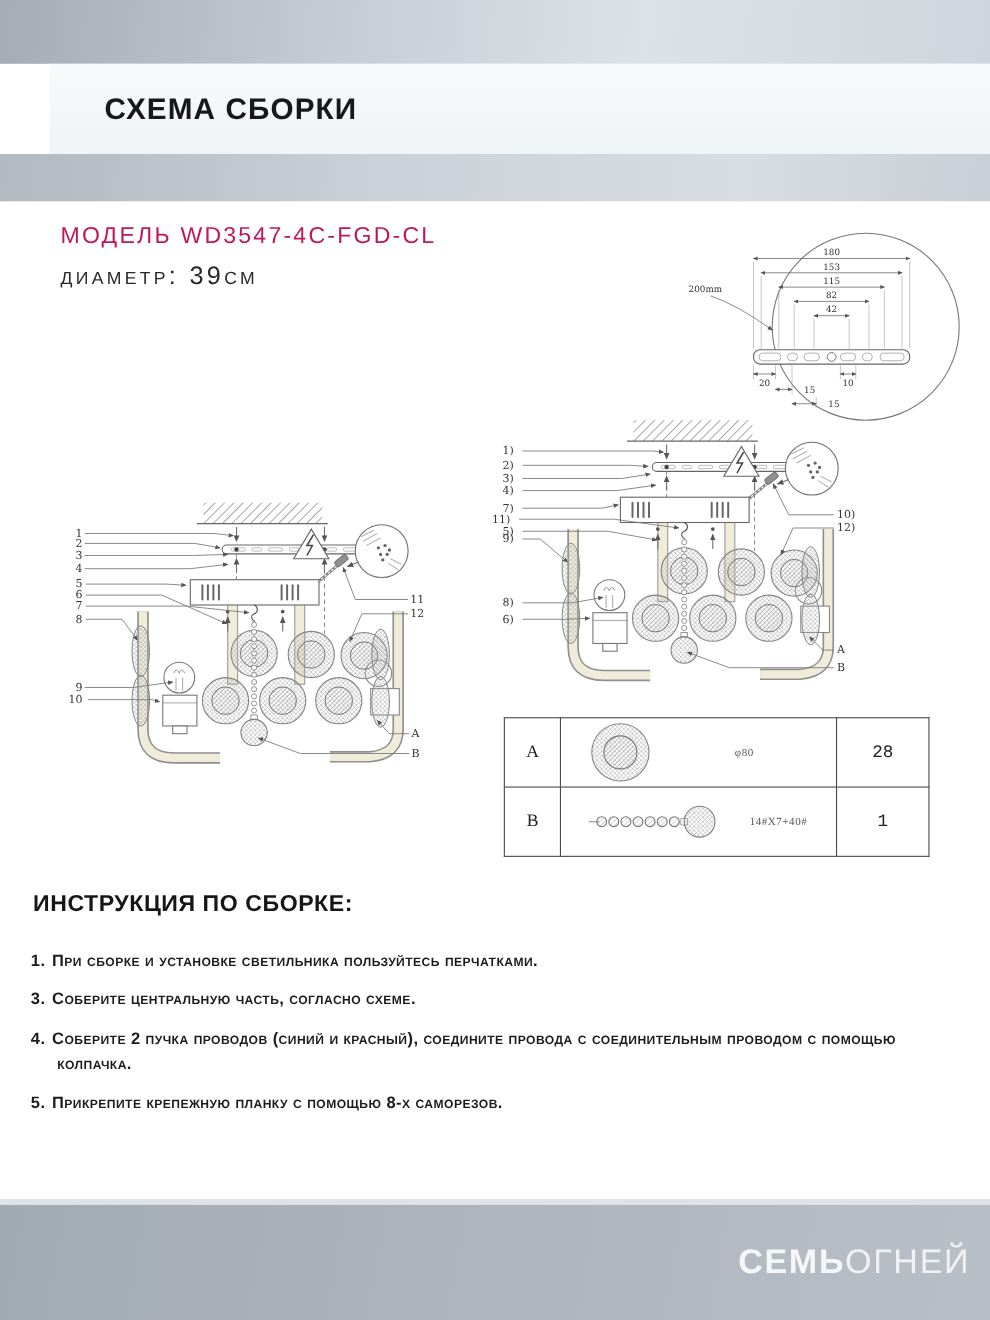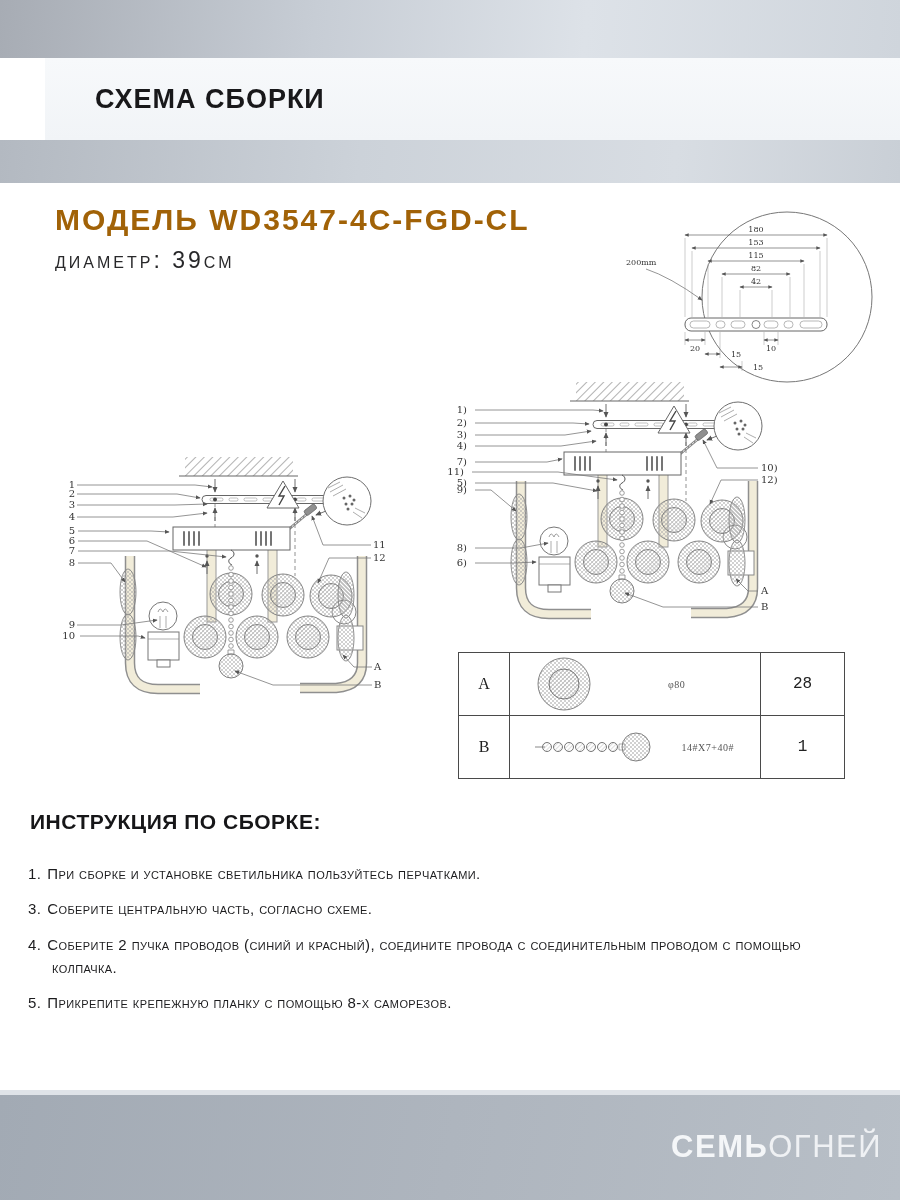--- a/index.html
+++ b/index.html
@@ -10,21 +10,21 @@
   .band-top{position:absolute;left:0;top:0;width:900px;height:58px;
     background:linear-gradient(95deg,#a7acb4 0%,#c7cdd5 35%,#dde2e8 65%,#cfd5dc 100%);}
   .title-band{position:absolute;left:0;top:58px;width:900px;height:82px;
     background:linear-gradient(180deg,#f7f9fb 0%,#f1f4f7 100%);display:flex;align-items:center;margin-left:45px;}
   .title-band h1{margin:0 0 0 50px;font-size:27px;font-weight:700;letter-spacing:1px;color:#18181a;}
   .band-mid{position:absolute;left:0;top:140px;width:900px;height:43px;
     background:linear-gradient(95deg,#b3b9c1 0%,#ccd2d9 40%,#d8dde3 75%,#c9cfd6 100%);}
 
   
   .model-info{position:absolute;left:55px;top:203px;}
-  .model-name{font-size:30px;font-weight:700;letter-spacing:2px;color:#a16207;}
+  .model-name{font-size:21px;font-weight:400;letter-spacing:2px;color:#be185d;}
   .model-dim{font-size:23px;font-weight:500;letter-spacing:3px;font-variant:small-caps;margin-top:10px;color:#28282a;}
 
   
   svg{display:block;}
   .ln{stroke:#6e6e6e;fill:none;stroke-width:1;}
   .lnt{stroke:#8a8a8a;fill:none;stroke-width:.7;}
   .lead{stroke:#7a7a7a;fill:none;stroke-width:.8;}
   .co{font-family:"DejaVu Serif","Liberation Serif",serif;font-size:10px;fill:#333;}
   .dim{font-family:"DejaVu Serif","Liberation Serif",serif;font-size:8px;fill:#333;}
   .dimln{stroke:#666;stroke-width:.7;fill:none;}
@@ -41,21 +41,21 @@
   .parts .c1{width:54px;text-align:center;font-size:16px;color:#222;}
   .parts .c2{width:242px;padding-left:13px;}
   .parts .c2 .cell{display:flex;align-items:center;height:62px;}
   .parts .c2 svg{margin-left:12px;flex:0 0 auto;}
   .parts .spec{flex:1;text-align:center;font-size:10px;color:#555;letter-spacing:.5px;}
   .parts .c3{width:89px;text-align:center;font-size:16px;color:#222;font-family:Liberation Mono, monospace;}
 
   
   .instr-title{position:absolute;left:30px;top:810px;margin:0;font-size:21px;font-weight:700;letter-spacing:.5px;color:#161618;}
   .instr-list{position:absolute;left:28px;top:862px;width:815px;margin:0;padding:0;list-style:none;}
-  .instr-list li{font-variant:small-caps;font-weight:400;font-size:15px;letter-spacing:.4px;
+  .instr-list li{font-variant:small-caps;font-weight:700;font-size:15px;letter-spacing:.4px;
                  line-height:1.55;color:#1c1c1e;margin-bottom:12px;padding-left:24px;text-indent:-24px;}
   .instr-list .num{font-variant:normal;margin-right:6px;}
 
   
   .footer{position:absolute;left:0;top:1090px;width:900px;height:110px;
     background:linear-gradient(100deg,#a2aab4 0%,#aeb5be 50%,#b8bfc7 100%);
     border-top:5px solid #dfe3e8;box-sizing:border-box;}
   .brand{position:absolute;right:18px;top:34px;font-size:31px;letter-spacing:1.5px;color:#f4f6f8;}
   .brand .b{font-weight:800;}
   .brand .l{font-weight:300;opacity:.92;}

